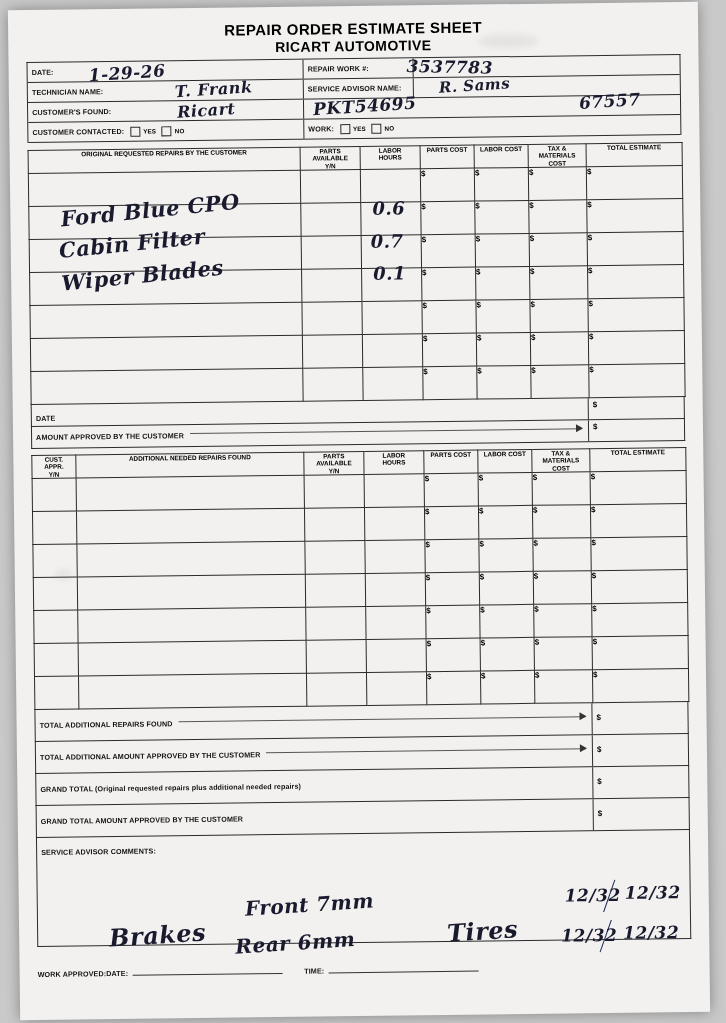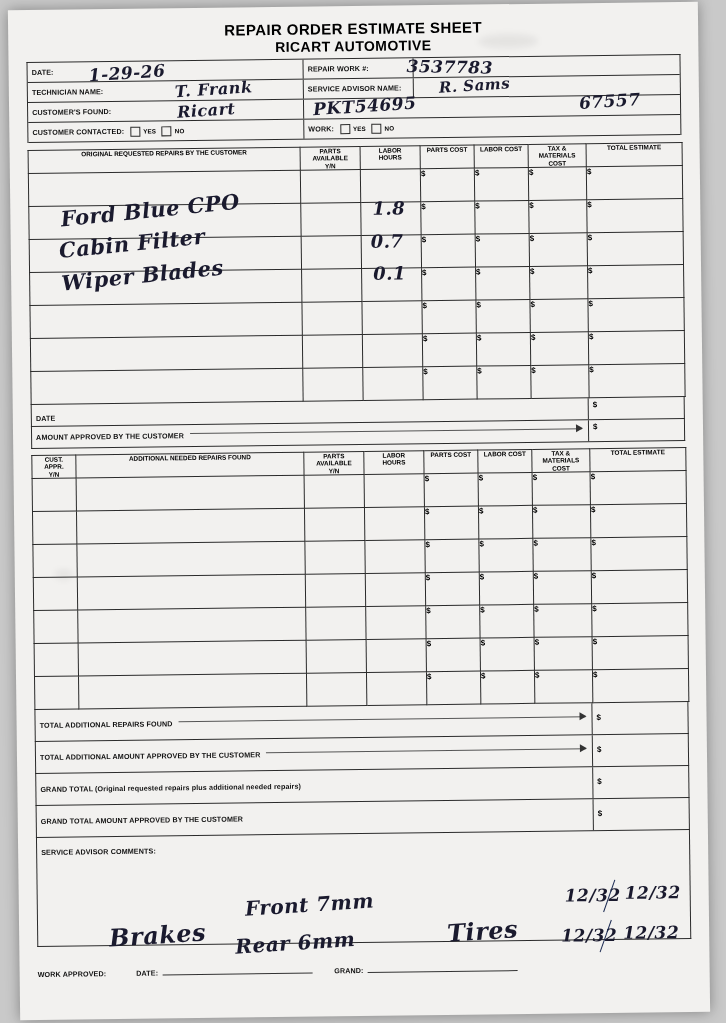--- a/index.html
+++ b/index.html
@@ -475,39 +475,39 @@
       <div class="amtcell" style="padding-top:10px;">$</div>
     </div>
 
     <div class="comments">
       <div style="position:absolute;left:4px;top:3px;">
         <span class="lbl">SERVICE ADVISOR COMMENTS:</span>
       </div>
     </div>
 
     <div class="footline">
-      <span class="lbl" style="margin-right:30px;">WORK APPROVED:</span>
+      <span class="lbl" style="">WORK APPROVED:</span>
       <span class="lbl">DATE:</span>
       <span class="uline" style="width:150px;margin:0 22px 2px 4px;"></span>
-      <span class="lbl">GRAND:</span>
+      <span class="lbl">TIME:</span>
       <span class="uline" style="width:150px;margin:0 0 2px 4px;"></span>
     </div>
 
     <div class="hw r1" style="left:62px;top:40px;font-size:17px;">1-29-26</div>
     <div class="hw r3" style="left:380px;top:38px;font-size:17px;">3537783</div>
 
     <div class="hw r1" style="left:148px;top:58px;font-size:16px;">T. Frank</div>
     <div class="hw r1" style="left:412px;top:58px;font-size:15px;">R. Sams</div>
 
     <div class="hw r1" style="left:150px;top:79px;font-size:16px;">Ricart</div>
     <div class="hw r1" style="left:286px;top:76px;font-size:17px;">PKT54695</div>
     <div class="hw r1" style="left:552px;top:74px;font-size:17px;">67557</div>
 
     <div class="hw r2" style="left:32px;top:175px;font-size:21px;">Ford Blue CPO</div>
-    <div class="hw" style="left:344px;top:178px;font-size:18px;">1.8</div>
+    <div class="hw" style="left:344px;top:178px;font-size:18px;">0.6</div>
 
     <div class="hw r2" style="left:30px;top:208px;font-size:21px;">Cabin Filter</div>
     <div class="hw" style="left:342px;top:211px;font-size:18px;">0.7</div>
 
     <div class="hw r2" style="left:32px;top:240px;font-size:21px;">Wiper Blades</div>
     <div class="hw" style="left:344px;top:243px;font-size:18px;">0.1</div>
 
     <div class="hw r1" style="left:72px;top:898px;font-size:24px;">Brakes</div>
     <div class="hw r1" style="left:208px;top:872px;font-size:20px;">Front 7mm</div>
     <div class="hw r1" style="left:198px;top:910px;font-size:20px;">Rear 6mm</div>

